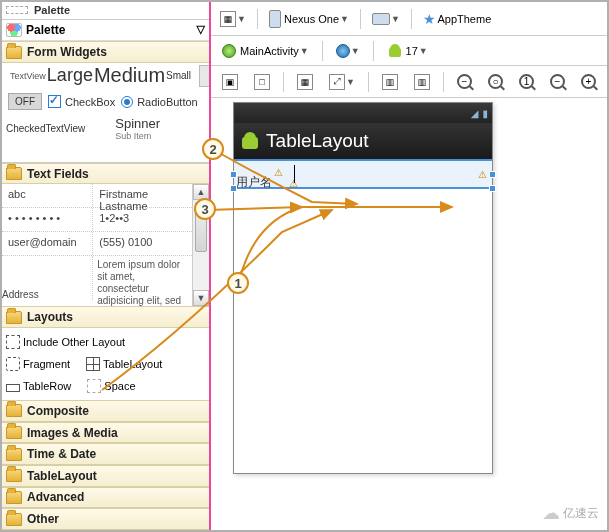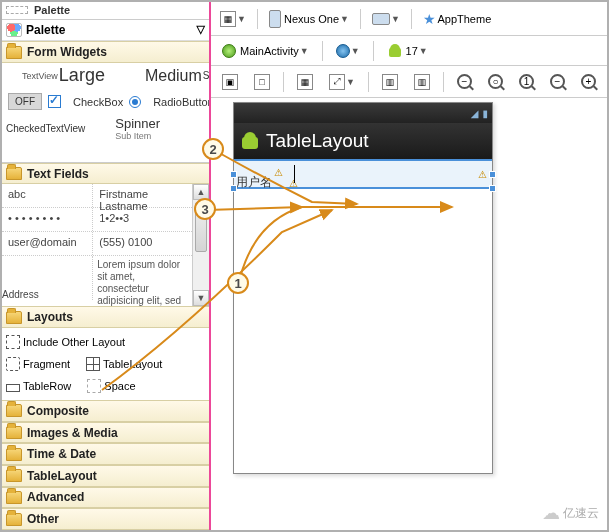--- a/index.html
+++ b/index.html
@@ -11,29 +11,29 @@
   .folder { width:16px; height:13px; margin-right:5px; background:linear-gradient(#f7d77a,#e5b23a); border:1px solid #c8962a; border-radius:2px 2px 0 0; position:relative; }
   .folder:before { content:""; position:absolute; top:-4px; left:0; width:7px; height:4px; background:#e5b23a; border:1px solid #c8962a; border-bottom:none; border-radius:2px 2px 0 0; }
 
   .palette-mini { display:flex; align-items:center; height:18px; border-bottom:1px solid #ccc; padding:0 4px; font-size:11px; font-weight:bold; color:#333; }
   .palette-mini .dots { width:22px; height:8px; border:1px dashed #aaa; margin-right:6px; }
 
   .palette-row { display:flex; align-items:center; height:22px; border-bottom:1px solid #ddd; padding:0 4px; font-size:12px; font-weight:bold; }
   .pal-ico { width:16px; height:14px; margin-right:4px; background:radial-gradient(circle at 30% 30%, #ff6a6a 0 4px, transparent 4px), radial-gradient(circle at 70% 30%, #6aa9ff 0 4px, transparent 4px), radial-gradient(circle at 50% 70%, #6af08c 0 4px, transparent 4px); border:1px solid #bbb; border-radius:2px; }
 
   .form-widgets { border-bottom:1px solid #ccc; font-size:11px; color:#333; }
-  .fw-row { display:flex; align-items:center; gap:1px; padding:2px 20px; height:26px; }
+  .fw-row { display:flex; align-items:center; gap:1px; padding:2px 8px; height:26px; }
   .fw-row2 { display:flex; align-items:center; gap:6px; padding:2px 6px; height:26px; }
   .tv-label { font-size:9px; color:#555; }
   .large { font-size:18px; font-weight:normal; }
-  .med { font-size:16px;margin-left:39px; }
+  .med { font-size:20px; }
   .small { font-size:10px; }
   .btn { display:inline-flex; align-items:center; justify-content:center; background:#e7e7e7; border:1px solid #bbb; height:22px; padding:0 8px; font-size:12px; }
   .off { background:#d8d8d8; border:1px solid #aaa; font-size:10px; padding:2px 6px; }
-  .checkbox, .radio { display:flex; align-items:center; gap:12px; font-size:11px; }
+  .checkbox, .radio { display:flex; align-items:center; gap:4px; font-size:11px; }
   .cb { width:13px; height:13px; border:1px solid #2a7bd1; background:#fff; position:relative; }
   .cb.ck:after { content:"✓"; position:absolute; top:-3px; left:0; color:#2a7bd1; font-size:12px; font-weight:bold; }
   .rb { width:12px; height:12px; border:1px solid #2a7bd1; border-radius:50%; background:#fff; position:relative; }
   .rb.ck:after { content:""; position:absolute; top:2px; left:2px; width:6px; height:6px; background:#2a7bd1; border-radius:50%; }
   .spin-row { display:flex; align-items:center; gap:6px; padding:1px 4px; height:28px; font-size:10px; }
   .spin-title { display:flex; flex-direction:column; }
   .spin-title b { font-size:13px; font-weight:normal;text-align:center; }
 
   .tf-grid { font-size:11px; color:#444; }
   .tf-row { display:flex; border-bottom:1px dotted #ccc; height:24px; }

